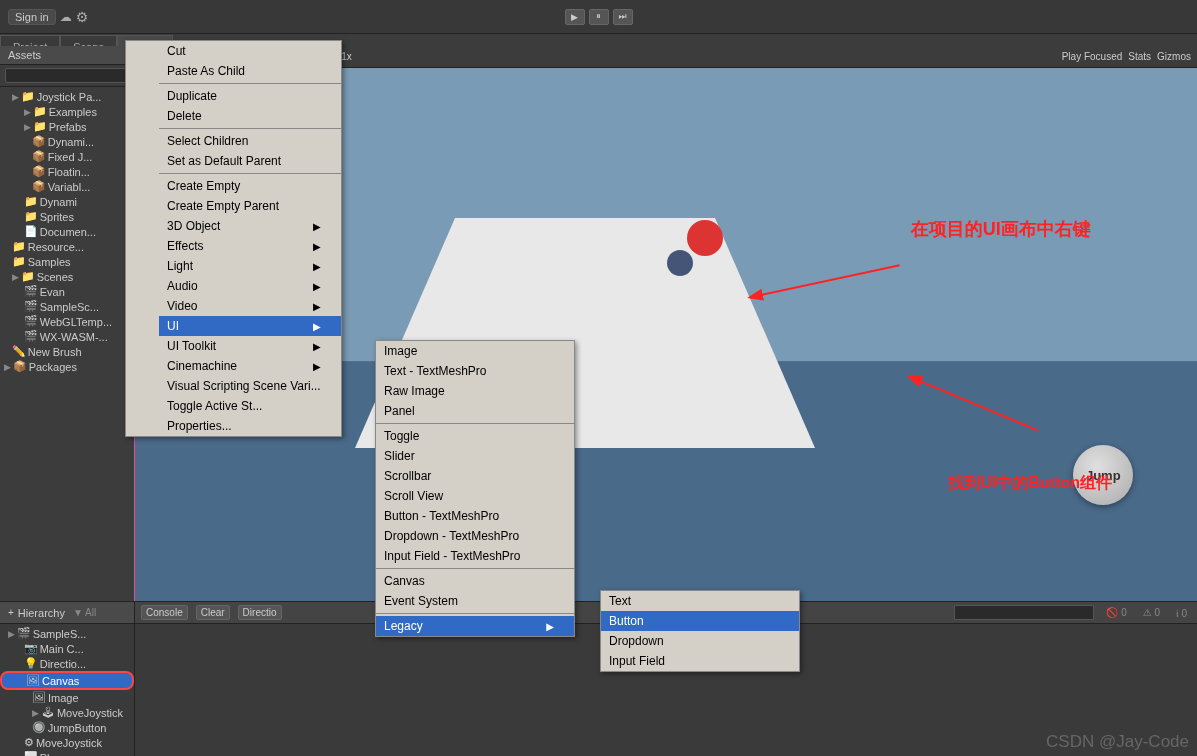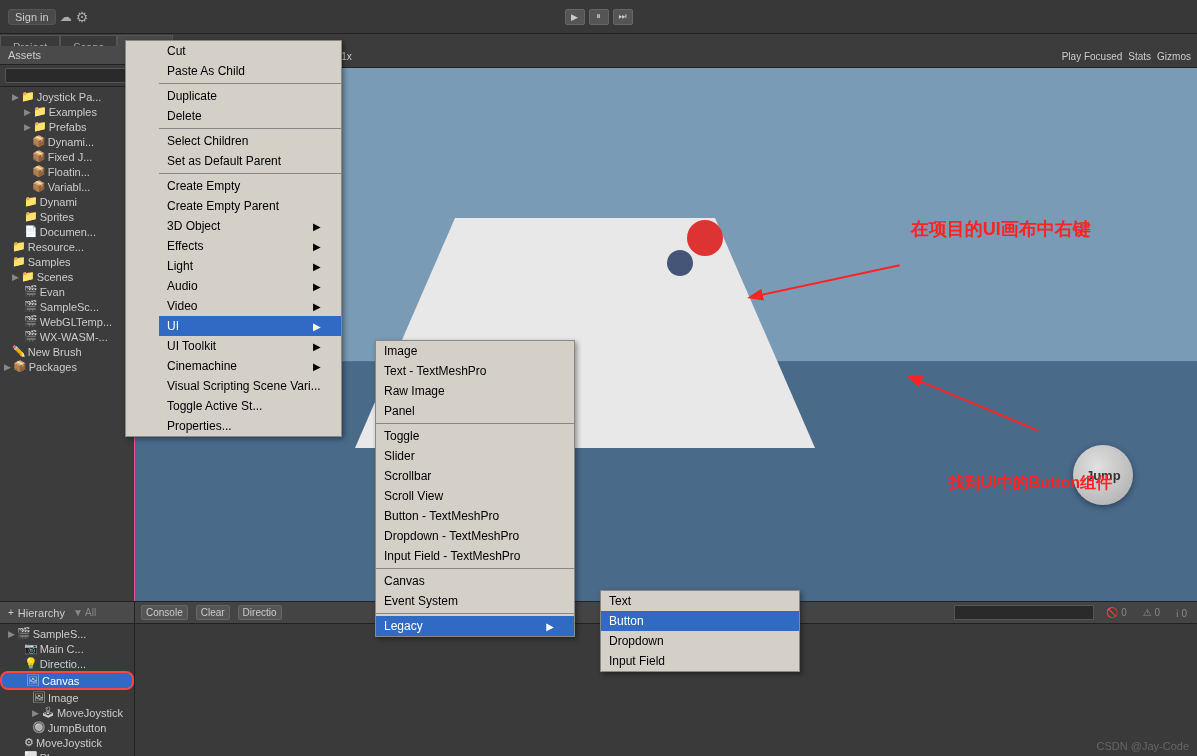--- a/index.html
+++ b/index.html
@@ -235,21 +235,21 @@
       padding: 1px 4px;
       background: #555;
       border: 1px solid #666;
       border-radius: 2px;
     }
 
     .watermark {
       position: absolute;
       bottom: 4px;
       right: 8px;
-      font-size: 11px;
+      font-size: 17px;
       color: #666;
     }
 
     
     .app {
       width: 1197px;
       height: 756px;
       position: relative;
       overflow: hidden;
       background: #3c3c3c;

